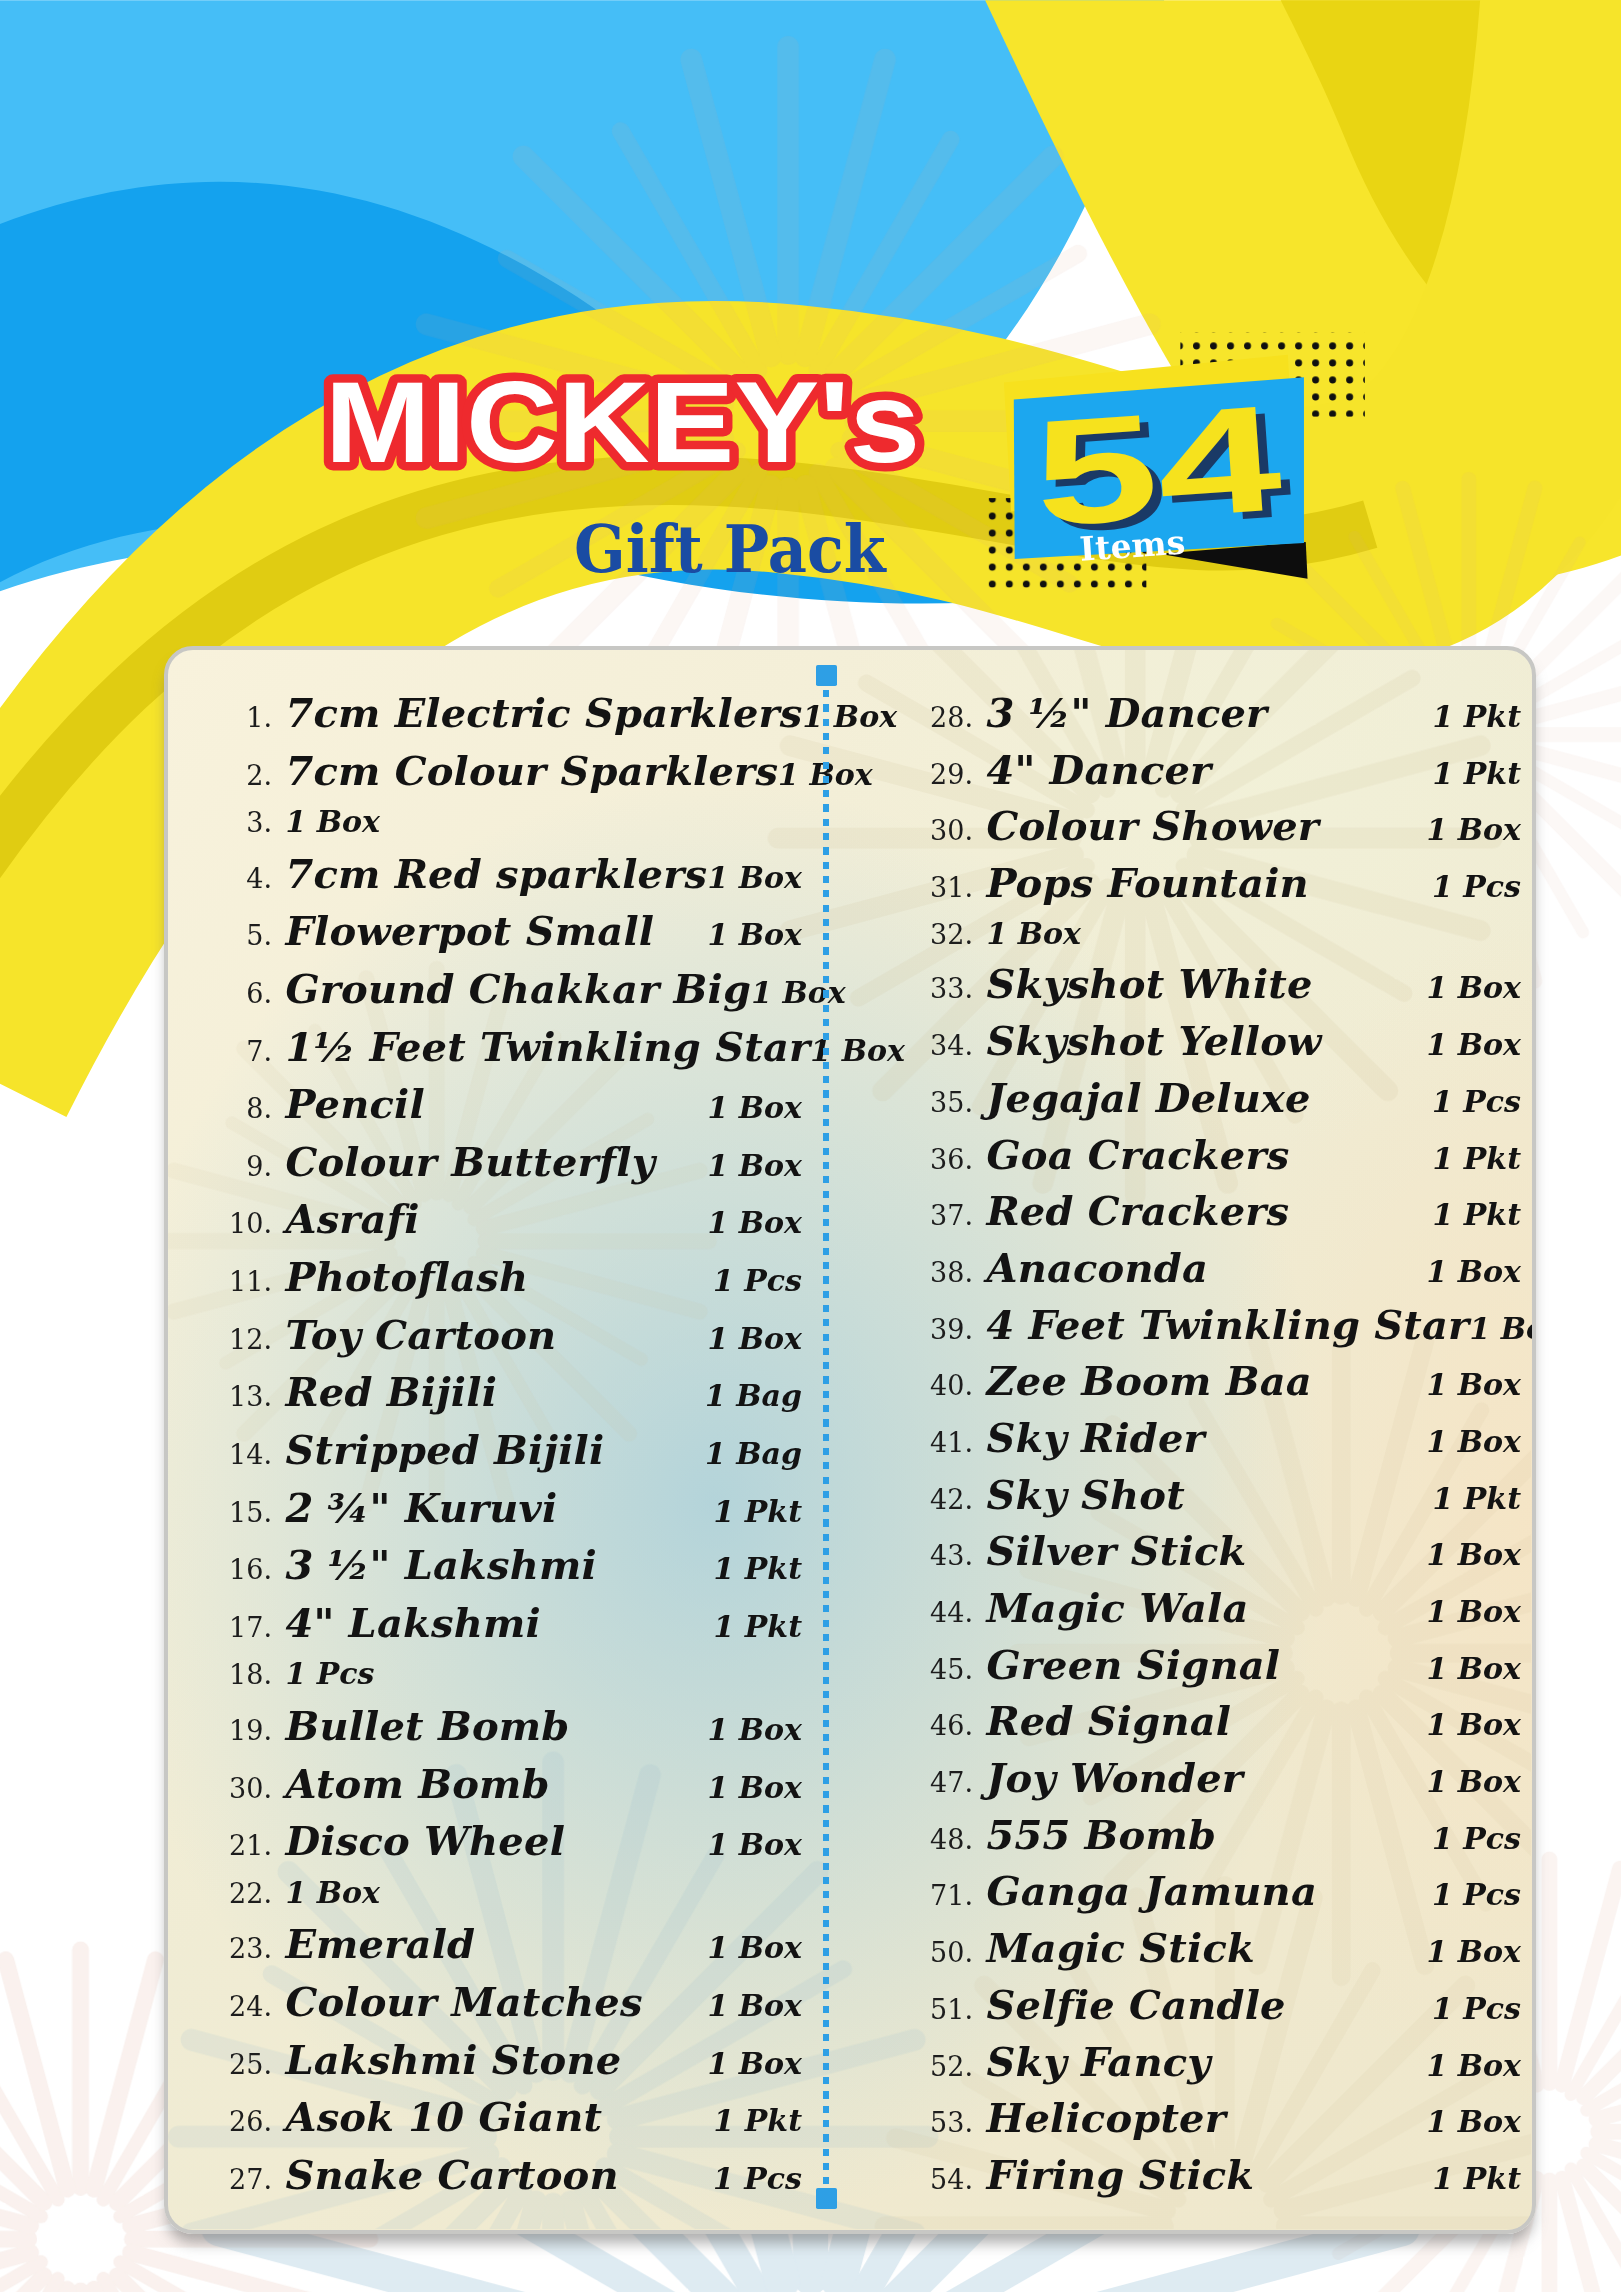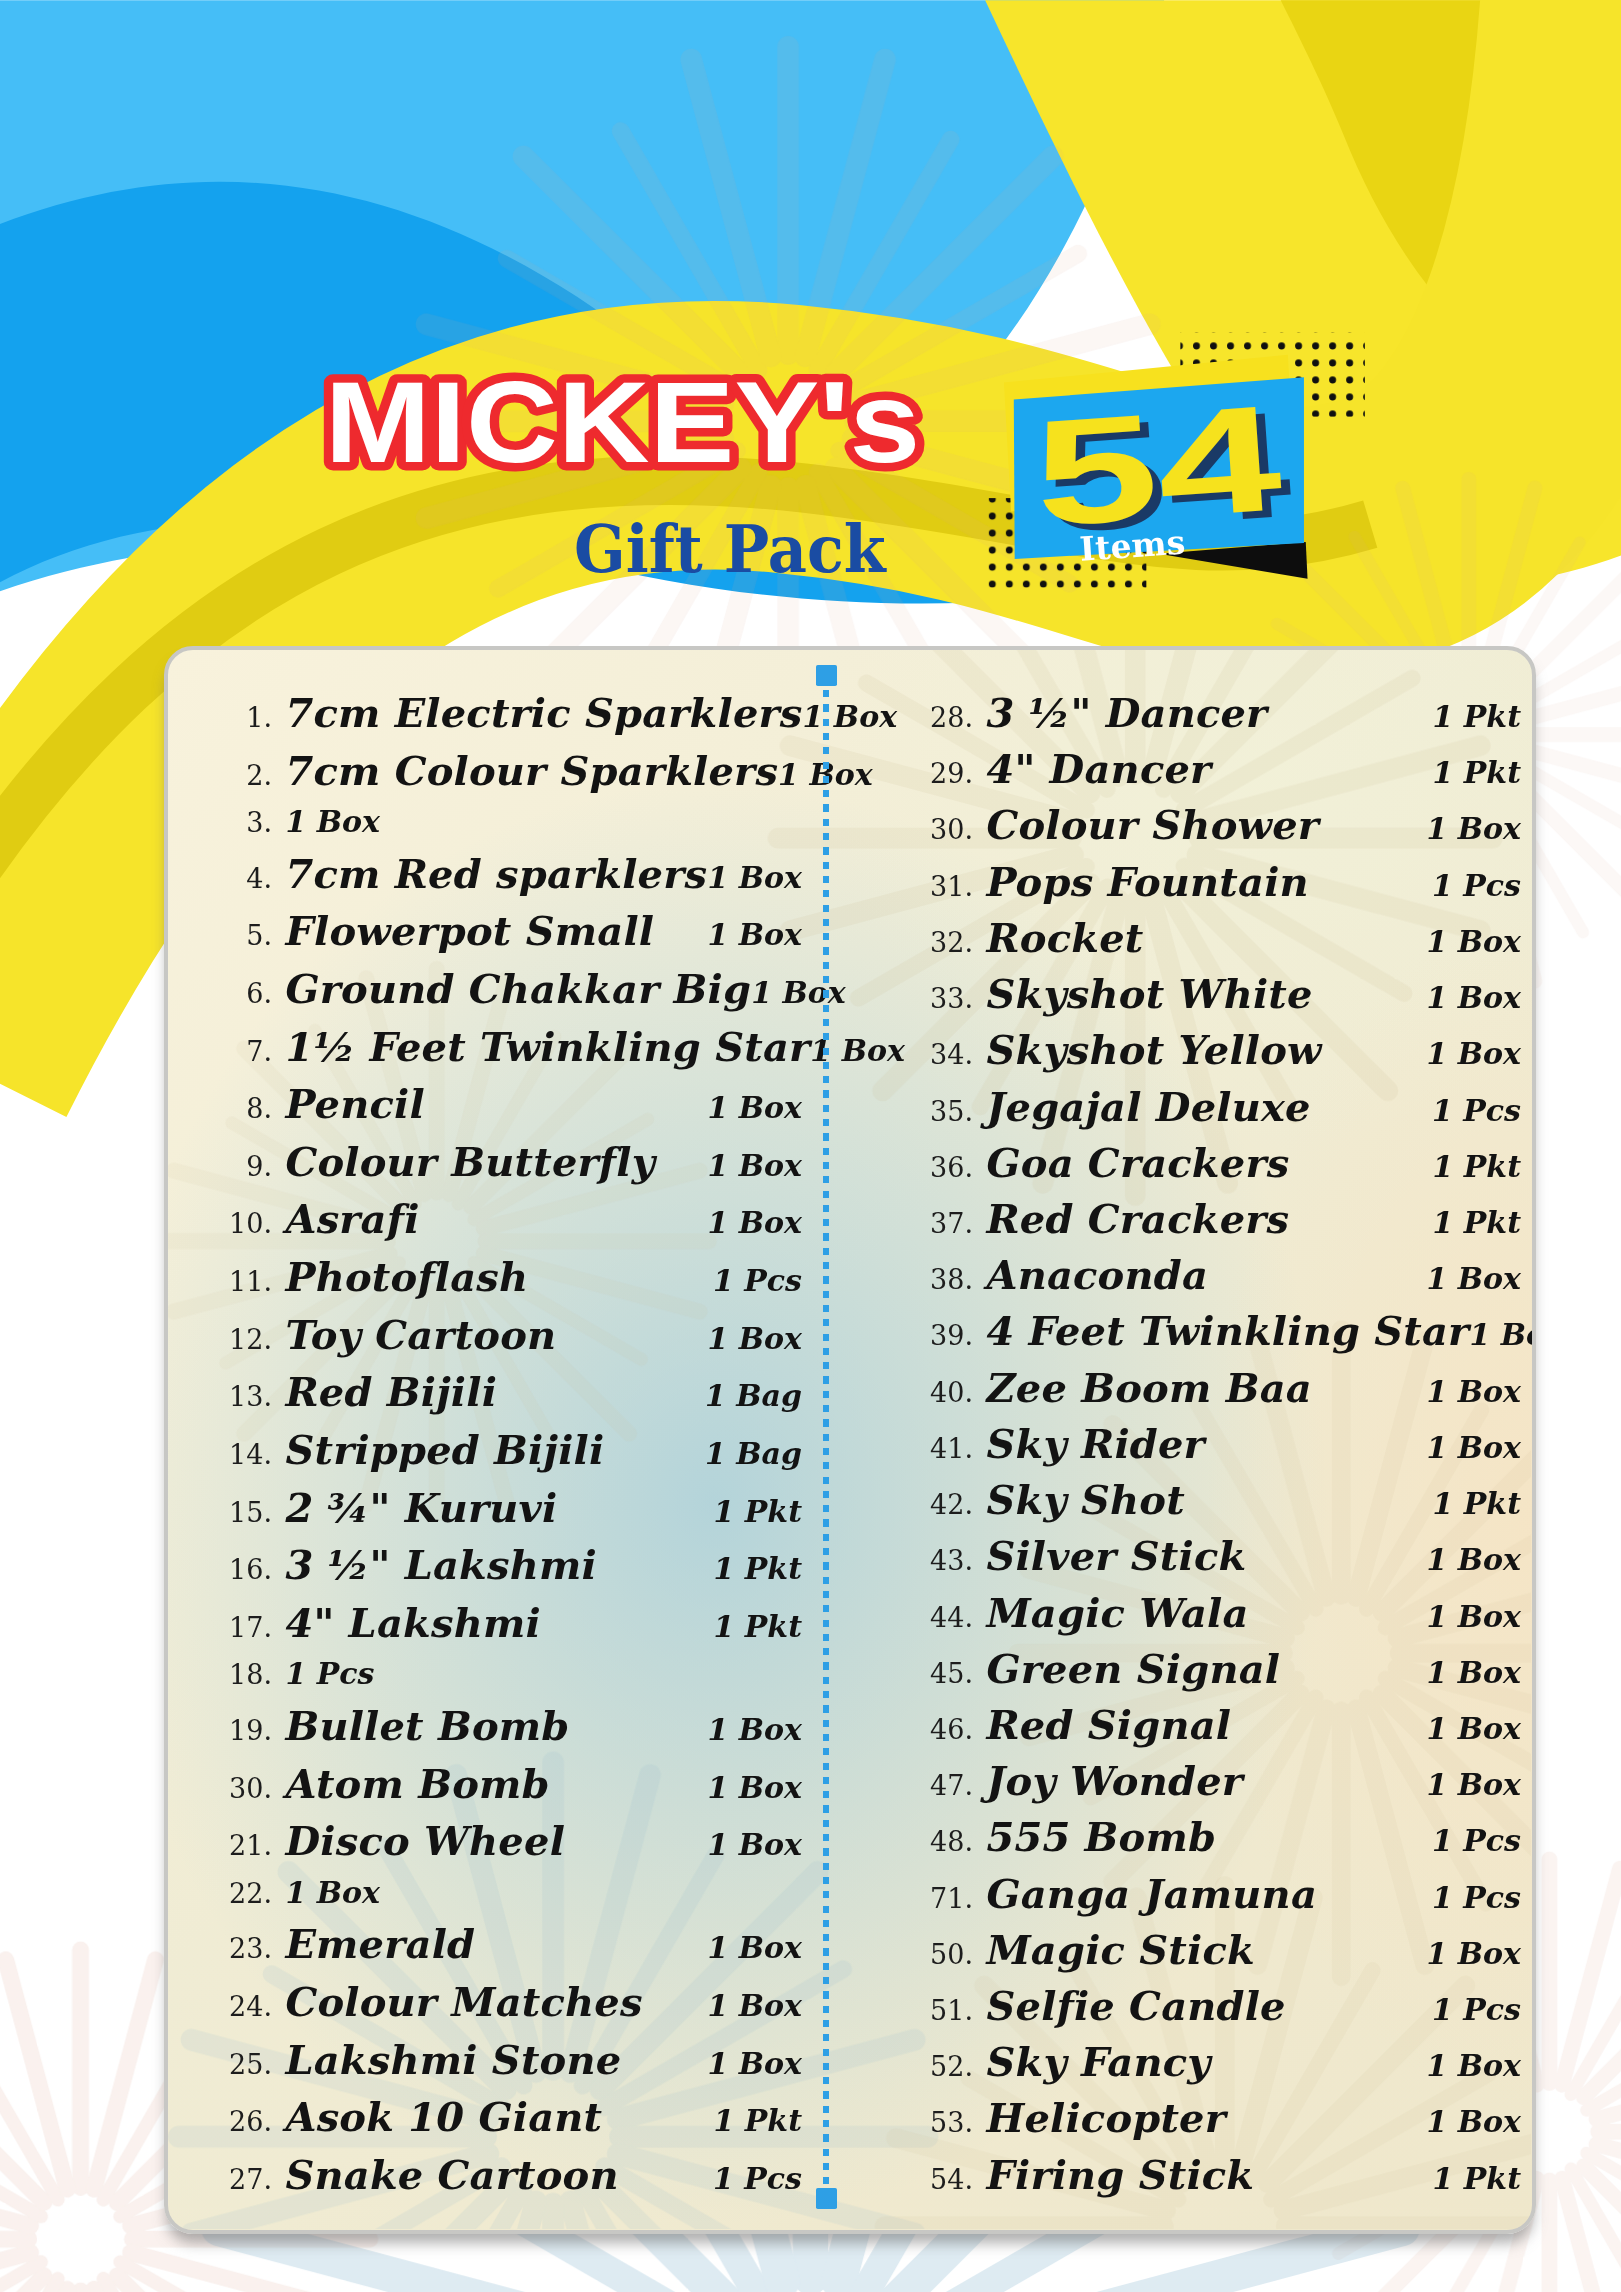--- a/index.html
+++ b/index.html
@@ -267,21 +267,20 @@
         <span class="nm">Colour Shower</span>
         <span class="qty">1 Box</span>
       </div>
       <div class="row">
         <span class="num">31.</span>
         <span class="nm">Pops Fountain</span>
         <span class="qty">1 Pcs</span>
       </div>
       <div class="row">
         <span class="num">32.</span>
-        <span class="nm">Rocket</span>
         <span class="qty">1 Box</span>
       </div>
       <div class="row">
         <span class="num">33.</span>
         <span class="nm">Skyshot White</span>
         <span class="qty">1 Box</span>
       </div>
       <div class="row">
         <span class="num">34.</span>
         <span class="nm">Skyshot Yellow</span>

